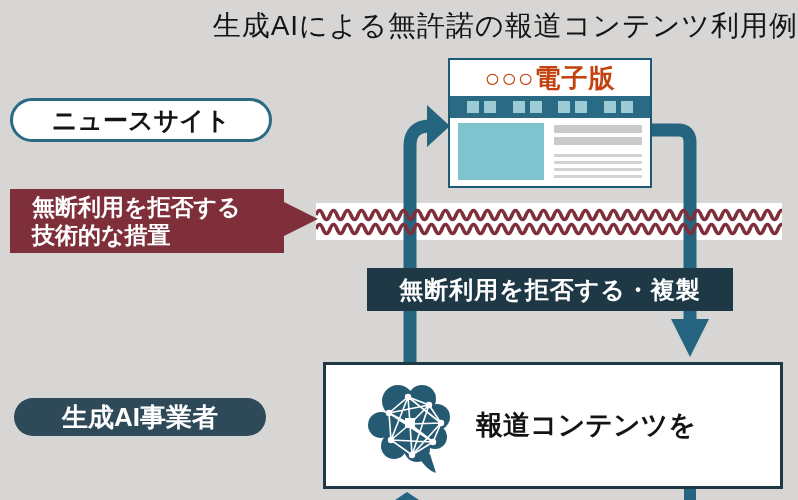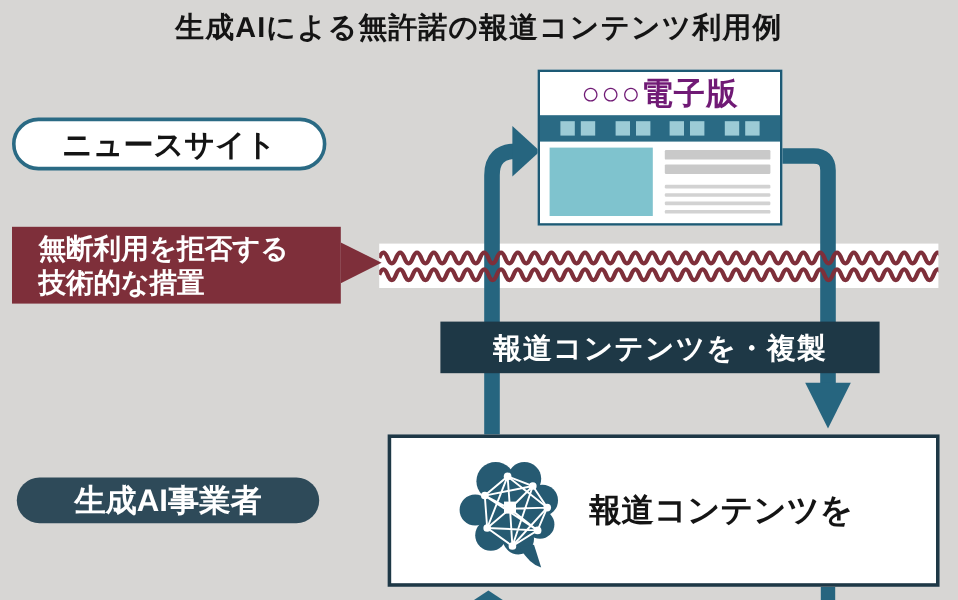--- a/index.html
+++ b/index.html
@@ -4,22 +4,22 @@
 <style>
   html,body{margin:0;padding:0;}
   body{
     width:798px;height:500px;overflow:hidden;position:relative;
     background:#d7d6d4;
     font-family:"Liberation Sans","DejaVu Sans",sans-serif;
   }
   .layer{position:absolute;}
   
   .title{
-    left:0;right:0;top:7px;text-align:center;
-    font-size:24px;font-weight:bold;color:#141414;letter-spacing:1px;
+    left:0;right:0;top:7px;text-align:right;
+    font-size:28px;font-weight:normal;color:#141414;letter-spacing:1px;
   }
   
   .pill{
     display:flex;align-items:center;justify-content:center;
     box-sizing:border-box;font-weight:bold;z-index:4;text-align:center;
   }
   .pill.news{
     left:10px;top:98px;width:262px;height:44px;
     background:#ffffff;border:3px solid #2a6a84;border-radius:23px;
     font-size:25px;color:#141414;
@@ -52,40 +52,40 @@
   }
   
   .newspaper{
     left:448px;top:58px;width:204px;height:130px;background:#fff;
     border:2px solid #1d5a75;box-sizing:border-box;z-index:4;
     display:flex;flex-direction:column;
   }
   .np-header{
     flex:0 0 36px;display:flex;align-items:center;justify-content:center;
     font-family:"Liberation Serif","DejaVu Serif",serif;
-    font-size:26px;font-weight:bold;color:#701a75;letter-spacing:1px;
+    font-size:26px;font-weight:bold;color:#c2410c;letter-spacing:1px;
   }
   .np-navbar{
     flex:0 0 22px;background:#2a6a84;
     display:flex;align-items:center;justify-content:space-evenly;
   }
   .np-pair{display:flex;gap:5px;}
   .np-sq{width:12px;height:12px;background:#9ccbd6;}
   .np-body{flex:1;display:flex;gap:10px;padding:5px 8px 6px 8px;}
   .np-img{width:86px;background:#7fc3ce;}
   .np-lines{flex:1;display:flex;flex-direction:column;padding-top:2px;}
   .ln{background:#c9c9c9;border-radius:1px;}
   .ln.b{height:8px;margin-bottom:4px;}
   .ln.b2{height:8px;margin-bottom:9px;}
   .ln.s{height:3px;margin-bottom:4px;background:#d2d2d2;}
   
   .service{
     left:323px;top:362px;width:460px;height:127px;background:#fff;
     border:3px solid #1e3846;box-sizing:border-box;z-index:4;
-    display:flex;align-items:center;padding-left:49px;gap:16px;
+    display:flex;align-items:center;padding-left:34px;gap:16px;
   }
   .service-text{font-size:27px;font-weight:bold;color:#141414;line-height:35px;}
 </style>
 </head>
 <body>
 
 <div class="layer title">生成AIによる無許諾の報道コンテンツ利用例</div>
 
 <div class="layer band"></div>
 
@@ -112,21 +112,21 @@
   <span>ニュースサイト</span>
 </div>
 
 <div class="layer banner">
   <div>無断利用を拒否する</div>
   <div>技術的な措置</div>
 </div>
 <div class="layer banner-tip"></div>
 
 <div class="layer collect">
-  <span>報道コンテンツを・複製</span>
+  <span>無断利用を拒否する・複製</span>
 </div>
 
 <div class="layer newspaper">
   <div class="np-header">○○○電子版</div>
   <div class="np-navbar">
     <div class="np-pair">
         <div class="np-sq"></div>
         <div class="np-sq"></div>
       </div>
     <div class="np-pair">

